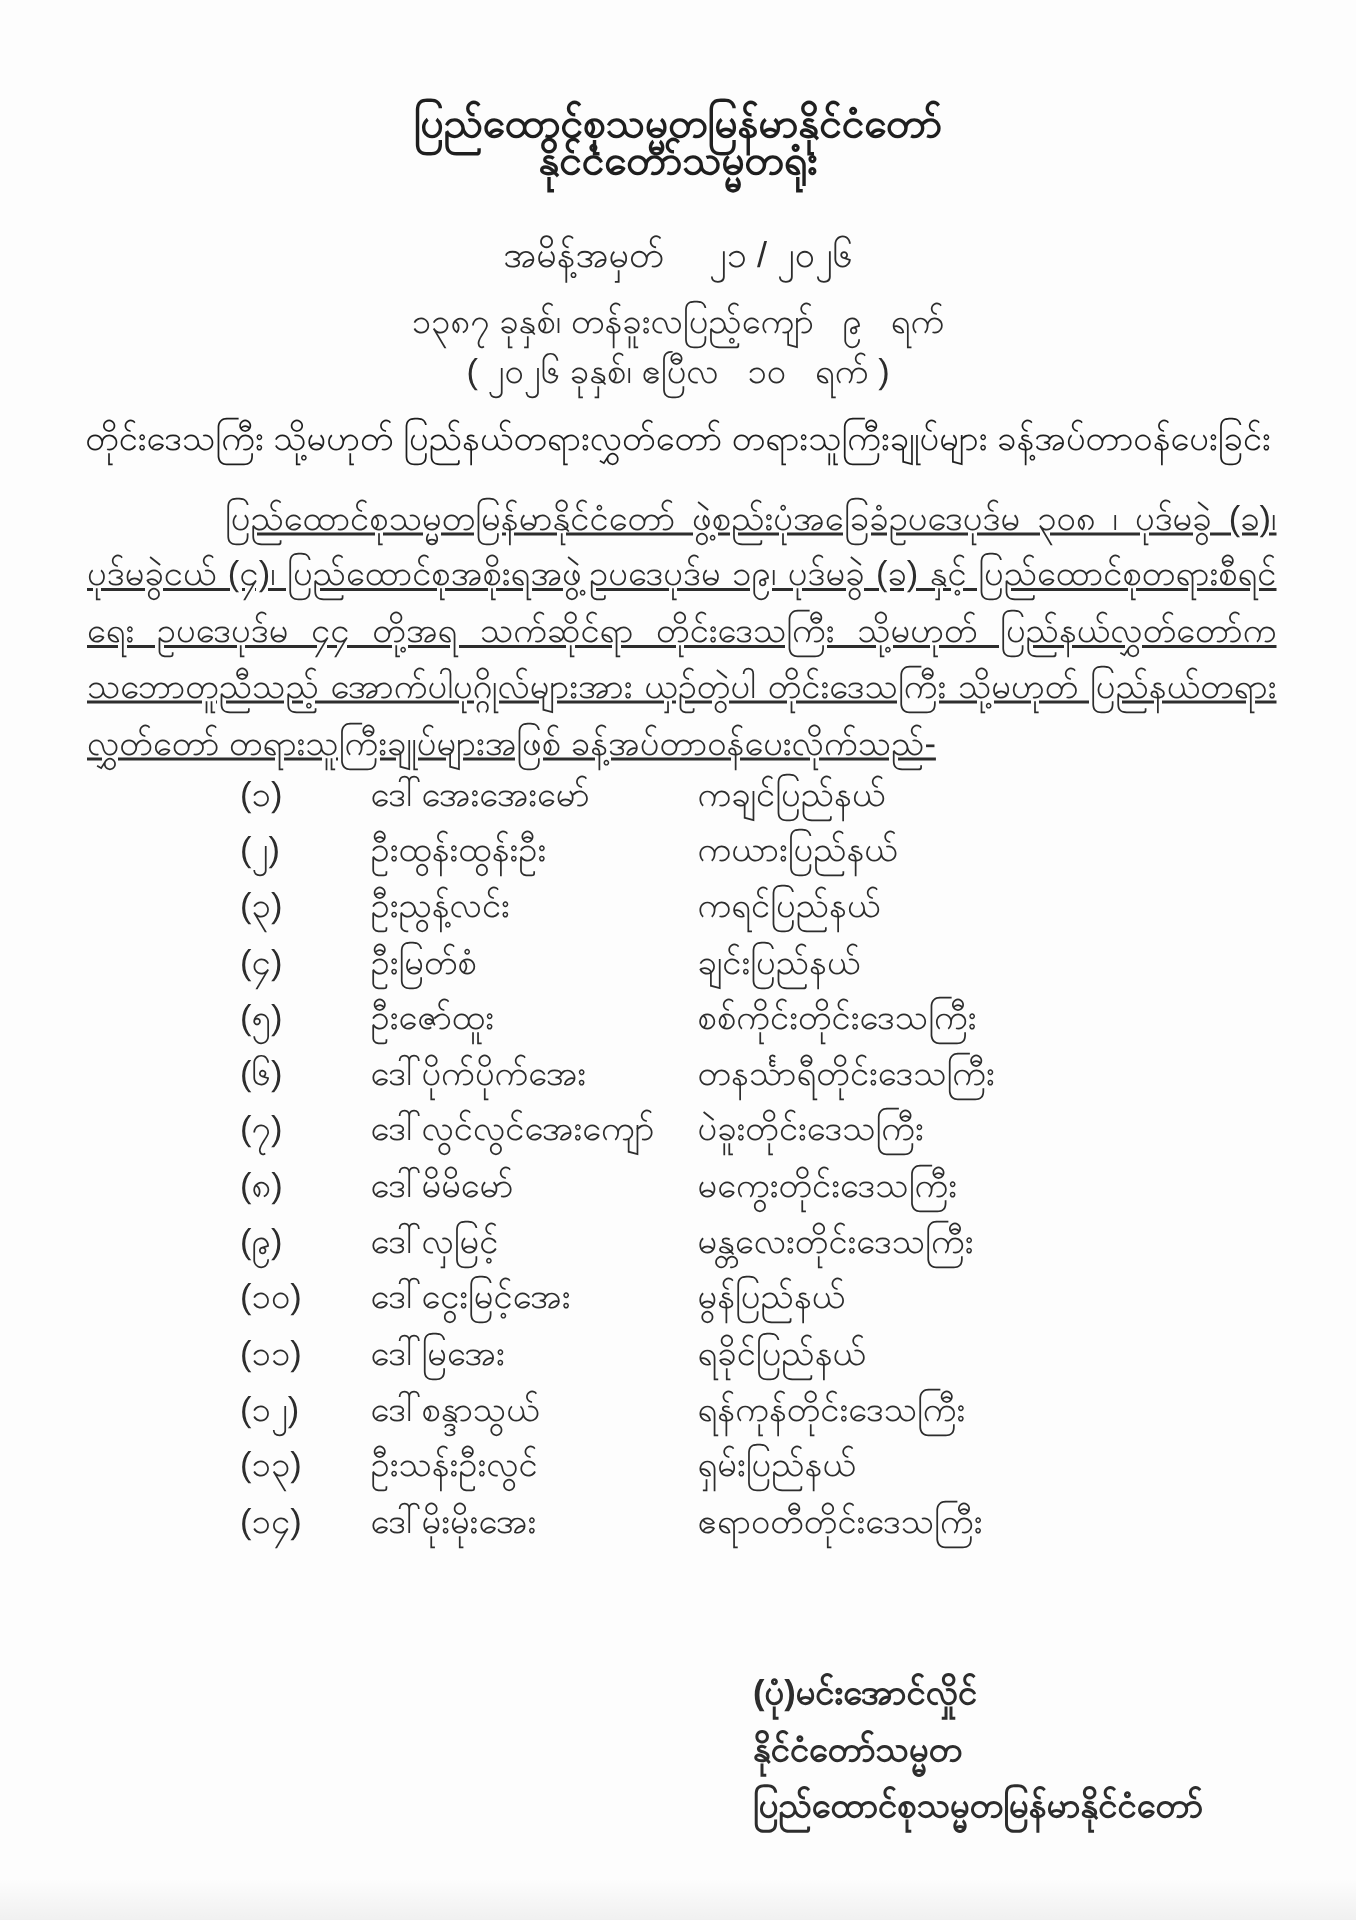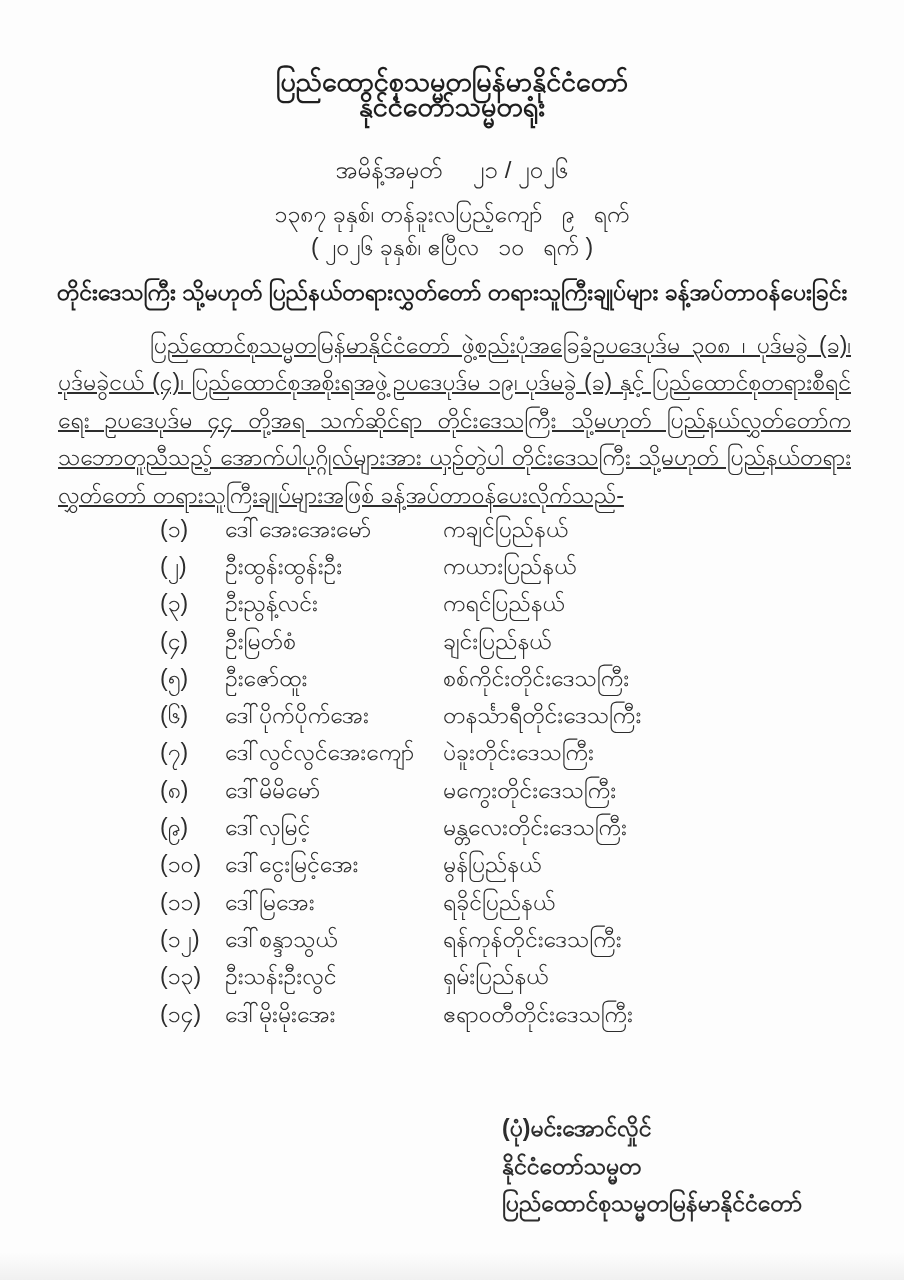--- a/index.html
+++ b/index.html
@@ -29,41 +29,41 @@
     position:absolute;top:154px;left:0;right:0;
     display:flex;justify-content:center;align-items:flex-end;gap:30px;
     font-size:24px;white-space:pre;
   }
   .date-my{top:199px;font-size:23px;}
   .date-en{top:232px;font-size:23px;}
   
   .subject{
     position:absolute;top:277px;left:0;right:0;
     text-align:center;white-space:nowrap;
-    font-size:23px;font-weight:700;color:var(--ink-strong);
+    font-size:23px;font-weight:400;color:var(--ink-strong);
   }
   
   .body-par{
     position:absolute;top:327px;left:58px;width:793px;
     font-size:23px;line-height:37.4px;
     text-align:justify;text-indent:92px;
     color:var(--ink);
     text-decoration:underline;
   }
   
   .appointee-list{
     position:absolute;top:512px;left:160px;right:40px;
     list-style:none;
   }
   .appointee-row{
     display:flex;align-items:center;
     height:37.3px;font-size:23px;white-space:nowrap;
   }
   .appointee-no{width:65px;flex:0 0 65px;}
-  .appointee-name{width:218px;flex:0 0 218px;}
+  .appointee-name{width:218px;flex:0 0 218px;margin-left:22px;}
   .appointee-region{flex:1;}
   
   .signature{
     position:absolute;top:1110px;left:502px;width:360px;
     text-align:left;font-size:23px;line-height:37.5px;
     white-space:nowrap;
     font-weight:bold;
   }
   
   .scan-shade{

